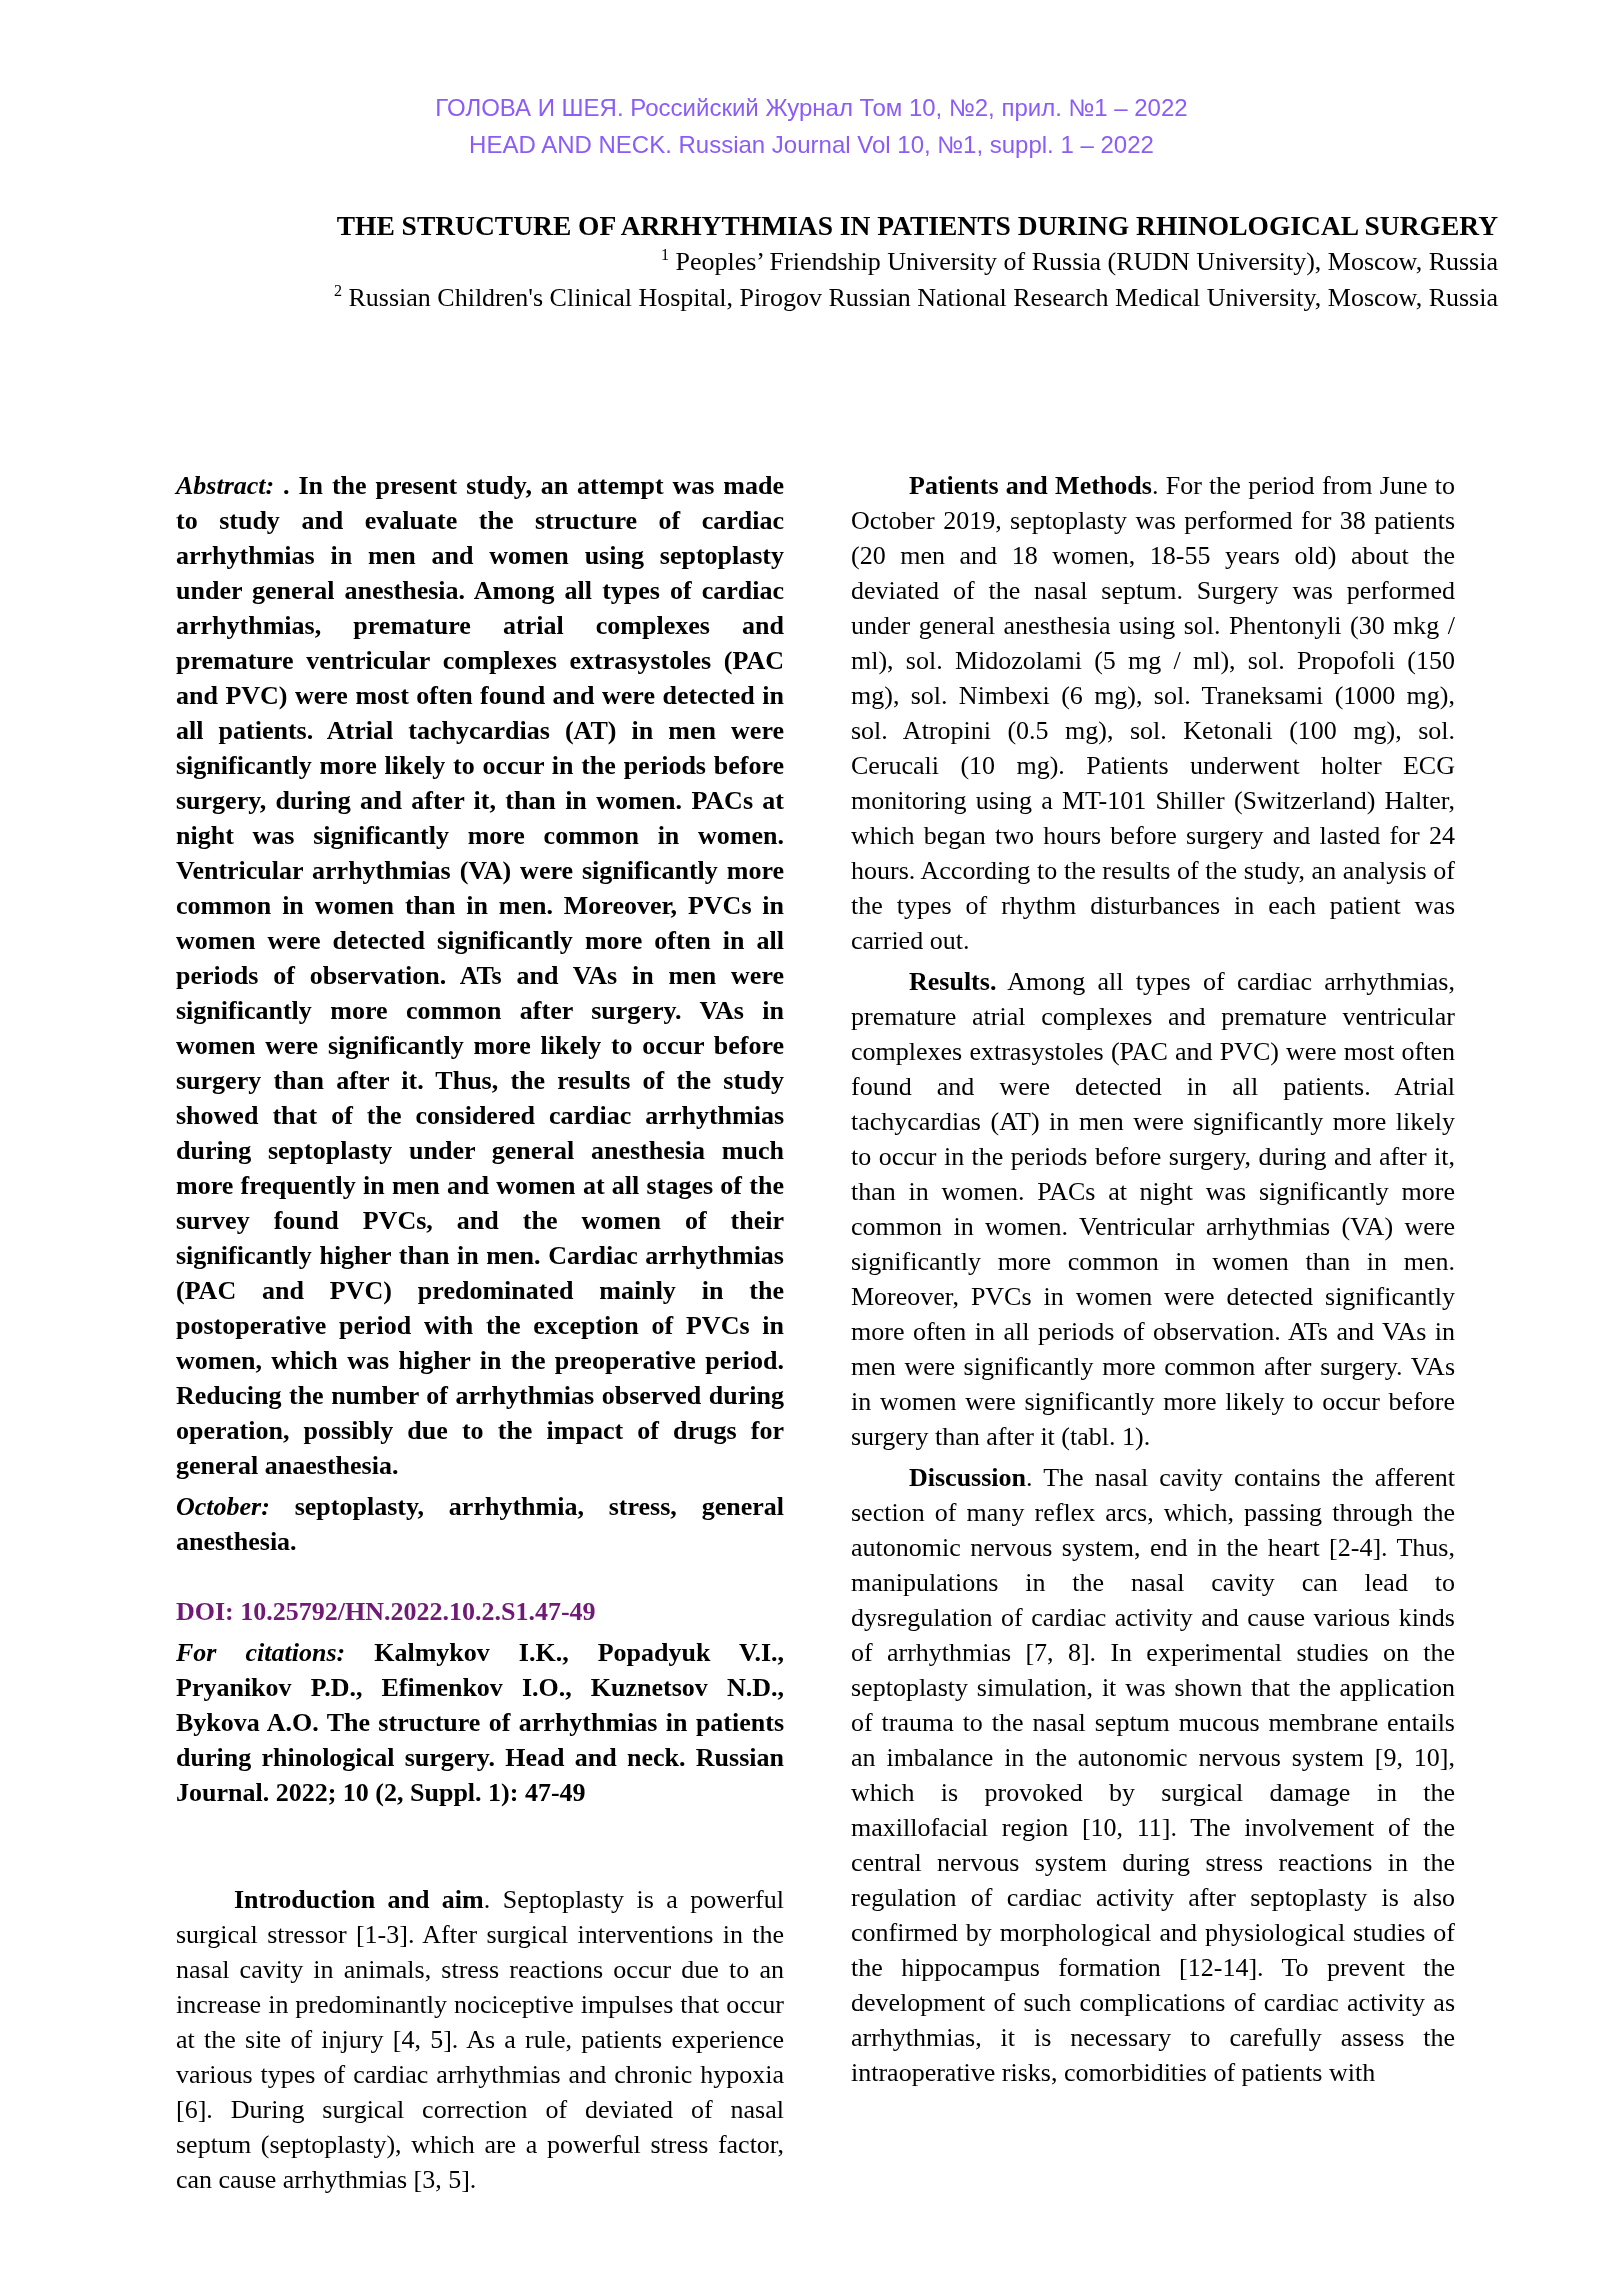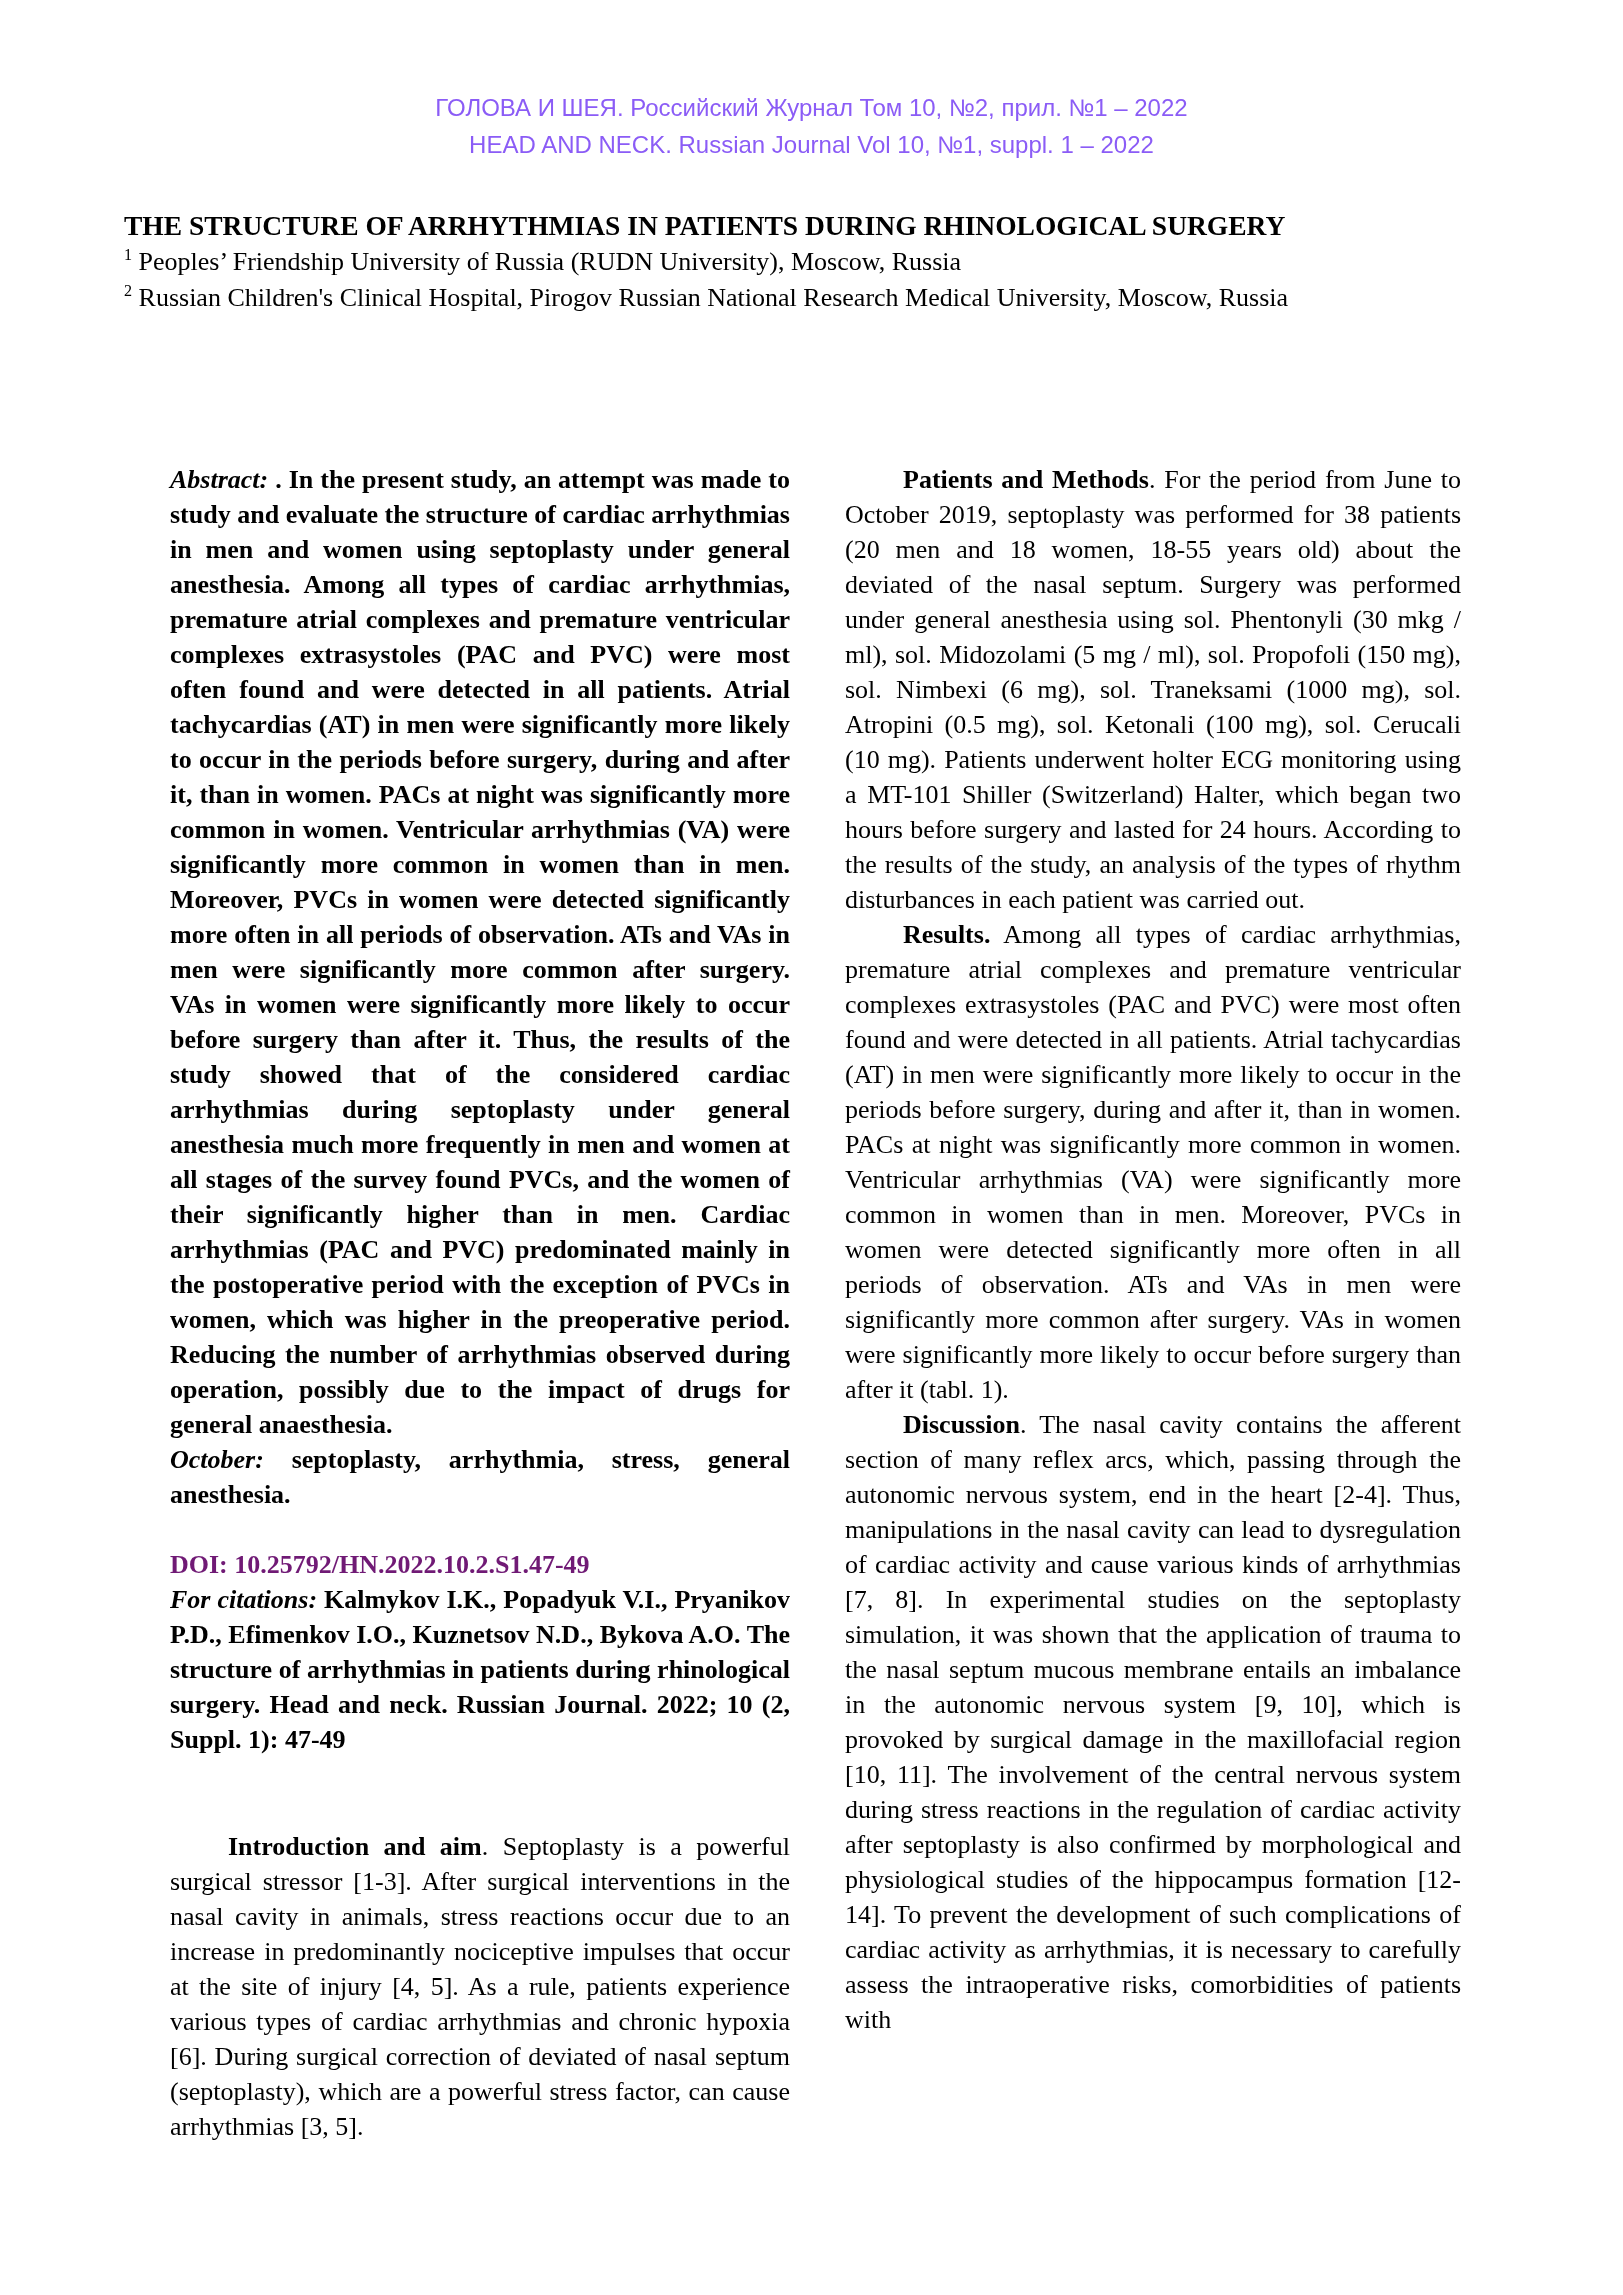--- a/index.html
+++ b/index.html
@@ -7,31 +7,31 @@
     position:relative; width:1623px; height:2295px; background:#ffffff;
     font-family:"Liberation Serif", serif; color:#000000; overflow:hidden;
   }
   .journal-header {
     position:absolute; top:89px; left:0; width:100%;
     text-align:center; font-family:"Liberation Sans", sans-serif;
     font-size:24px; line-height:37px; color:#8b5cf6;
   }
   .title-block {
     position:absolute; top:208px; left:124px; width:1374px;
-    text-align:left; font-size:26px; line-height:36px;
+    text-align:right; font-size:26px; line-height:36px;
   }
   .article-title { font-weight:bold; font-size:27.5px; }
   sup { font-size:0.62em; vertical-align:super; line-height:0; }
   .col {
     position:absolute; top:462px; text-align:justify;
     font-size:26px; line-height:35px;
   }
   .col-left  { left:170px;  width:620px; }
   .col-right { left:845px; width:616px; }
-  .para { margin:0; padding:0; }
+  .para { margin:6px; padding:0; }
   .para-indent { text-indent:58px; }
   .bold { font-weight:bold; }
   .bold-italic { font-weight:bold; font-style:italic; }
   .doi-line { font-weight:bold; margin-top:35px; }
   .citation-para { margin-top:0; }
   .intro-para { margin-top:72px; }
   .page-number {
     position:absolute; top:2053px; left:0; width:100%;
     text-align:center; font-size:26px; line-height:35px;
   }

